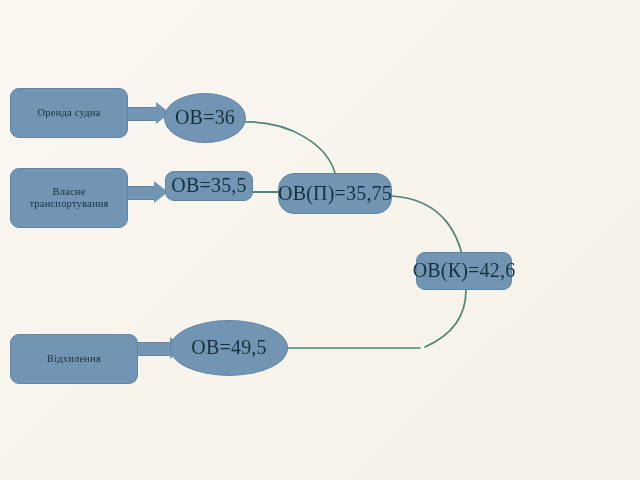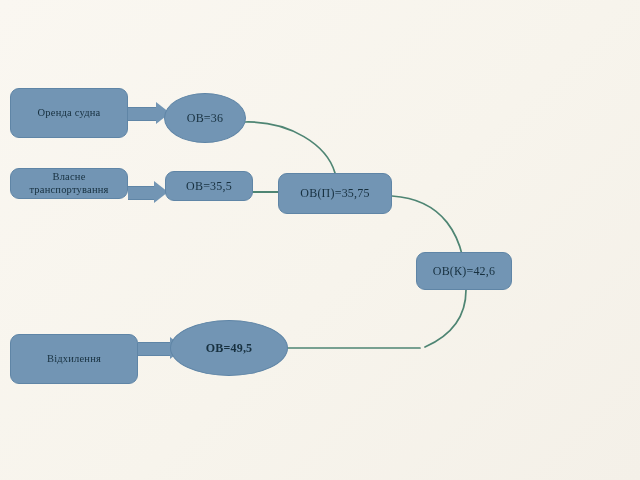--- a/index.html
+++ b/index.html
@@ -46,21 +46,21 @@
   .node-ellipse {
     border-radius: 50%;
   }
   .label-small {
     font-size: 10.5px;
     letter-spacing: 0.2px;
     padding: 0 6px;
     align-items: center;
   }
   .label-value {
-    font-size: 12px;
+    font-size: 20px;
     letter-spacing: 0.2px;
   }
   .arrow {
     position: absolute;
     z-index: 2;
   }
   .arrow-shaft {
     position: absolute;
     background: #7295b4;
     border-top: 1px solid #5f85a6;
@@ -95,48 +95,48 @@
 
   <div class="arrow" style="left:128px; top:102px; width:44px; height:22px;">
     <div class="arrow-shaft" style="left:0; top:5px; width:30px; height:12px;"></div>
     <div class="arrow-head" style="left:28px; top:0;"></div>
   </div>
 
   <div class="node node-ellipse label-value" style="left:164px; top:93px; width:82px; height:50px;">
     <span>ОВ=36</span>
   </div>
 
-  <div class="node node-rect label-small" style="left:10px; top:168px; width:118px; height:31px; flex-direction:column;">
+  <div class="node node-rect label-small" style="left:10px; top:168px; width:118px; height:60px; flex-direction:column;">
     <span>Власне</span>
     <span>транспортування</span>
   </div>
 
   <div class="arrow" style="left:128px; top:181px; width:42px; height:22px;">
     <div class="arrow-shaft" style="left:0; top:5px; width:28px; height:12px;"></div>
     <div class="arrow-head" style="left:26px; top:0;"></div>
   </div>
 
   <div class="node node-rect label-value" style="left:165px; top:171px; width:88px; height:30px;">
     <span>ОВ=35,5</span>
   </div>
 
-  <div class="node node-rect label-value" style="left:278px; top:173px; width:114px; height:41px;">
+  <div class="node node-rect label-value" style="left:278px; top:173px; width:114px; height:41px;border-radius:16px;">
     <span>ОВ(П)=35,75</span>
   </div>
 
   <div class="node node-rect label-value" style="left:416px; top:252px; width:96px; height:38px;">
     <span>ОВ(К)=42,6</span>
   </div>
 
   <div class="node node-rect label-small" style="left:10px; top:334px; width:128px; height:50px;">
     <span>Відхилення</span>
   </div>
 
   <div class="arrow" style="left:138px; top:337px; width:50px; height:22px;">
     <div class="arrow-shaft" style="left:0; top:5px; width:34px; height:12px;"></div>
     <div class="arrow-head" style="left:32px; top:0;"></div>
   </div>
 
-  <div class="node node-ellipse label-value" style="left:170px; top:320px; width:118px; height:56px;font-weight:bold;">
+  <div class="node node-ellipse label-value" style="left:170px; top:320px; width:118px; height:56px;">
     <span>ОВ=49,5</span>
   </div>
 
 </div>
 
 </body></html>

